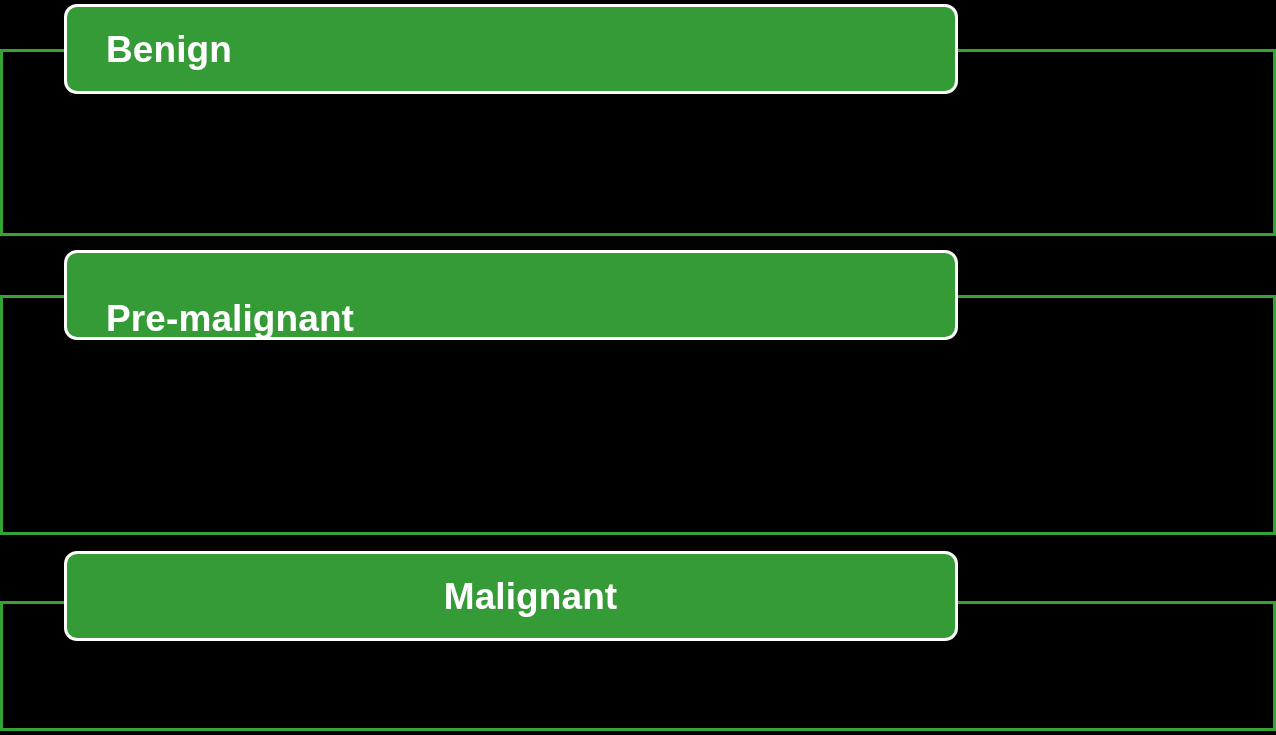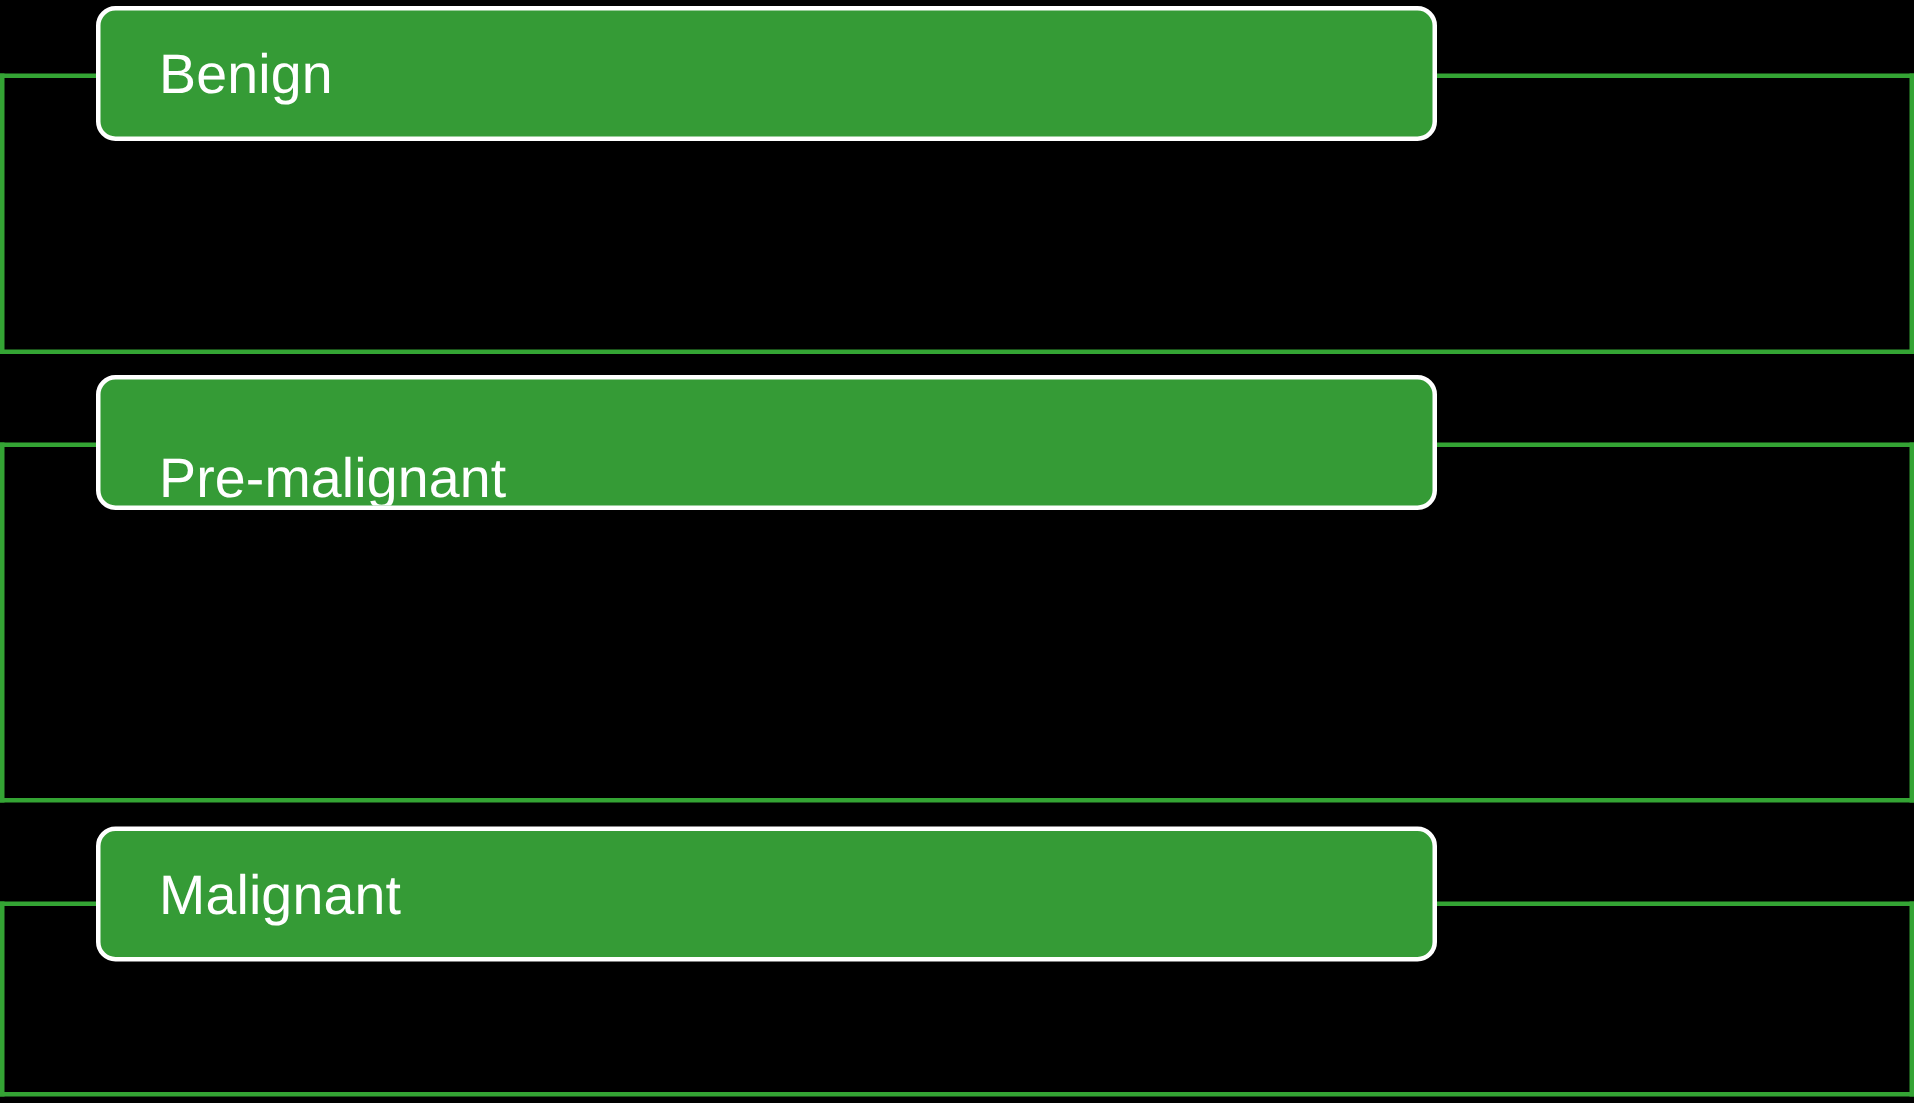--- a/index.html
+++ b/index.html
@@ -39,21 +39,21 @@
     border: 3px solid #ffffff;
     border-radius: 13px;
     display: flex;
     align-items: center;
     overflow: hidden;
   }
   .node-label {
     color: #ffffff;
     font-family: "Liberation Sans", sans-serif;
     font-size: 37px;
-    font-weight: 400;
+    font-weight: 700;
     line-height: 1;
     letter-spacing: 0.1px;
     padding-left: 39px;
     white-space: nowrap;
   }
 </style>
 </head>
 <body>
 
 <div id="canvas">
@@ -79,17 +79,17 @@
   <div class="vline" style="left:1273px; top:601px; height:130px;"></div>
 
   <div class="node" style="left:64px; top:4px; width:894px; height:90px;">
     <span class="node-label">Benign</span>
   </div>
 
   <div class="node" style="left:64px; top:250px; width:894px; height:90px;align-items:flex-end;">
     <span class="node-label">Pre-malignant</span>
   </div>
 
-  <div class="node" style="left:64px; top:551px; width:894px; height:90px;">
+  <div class="node" style="left:64px; top:551px; width:894px; height:90px;justify-content:center;">
     <span class="node-label">Malignant</span>
   </div>
 
 </div>
 
 </body></html>

